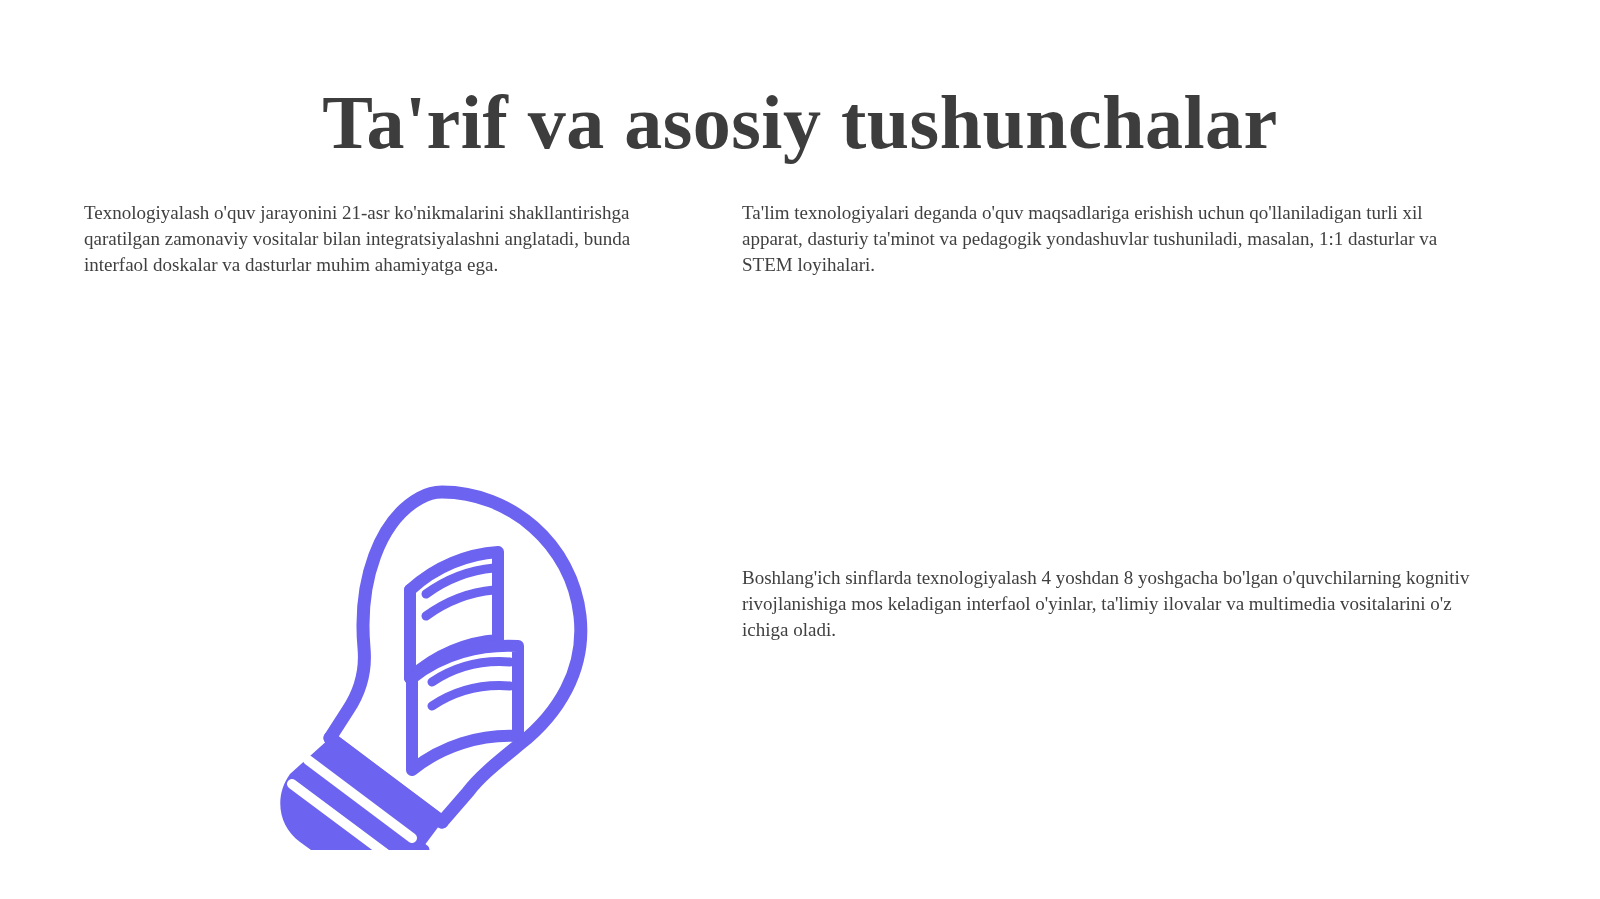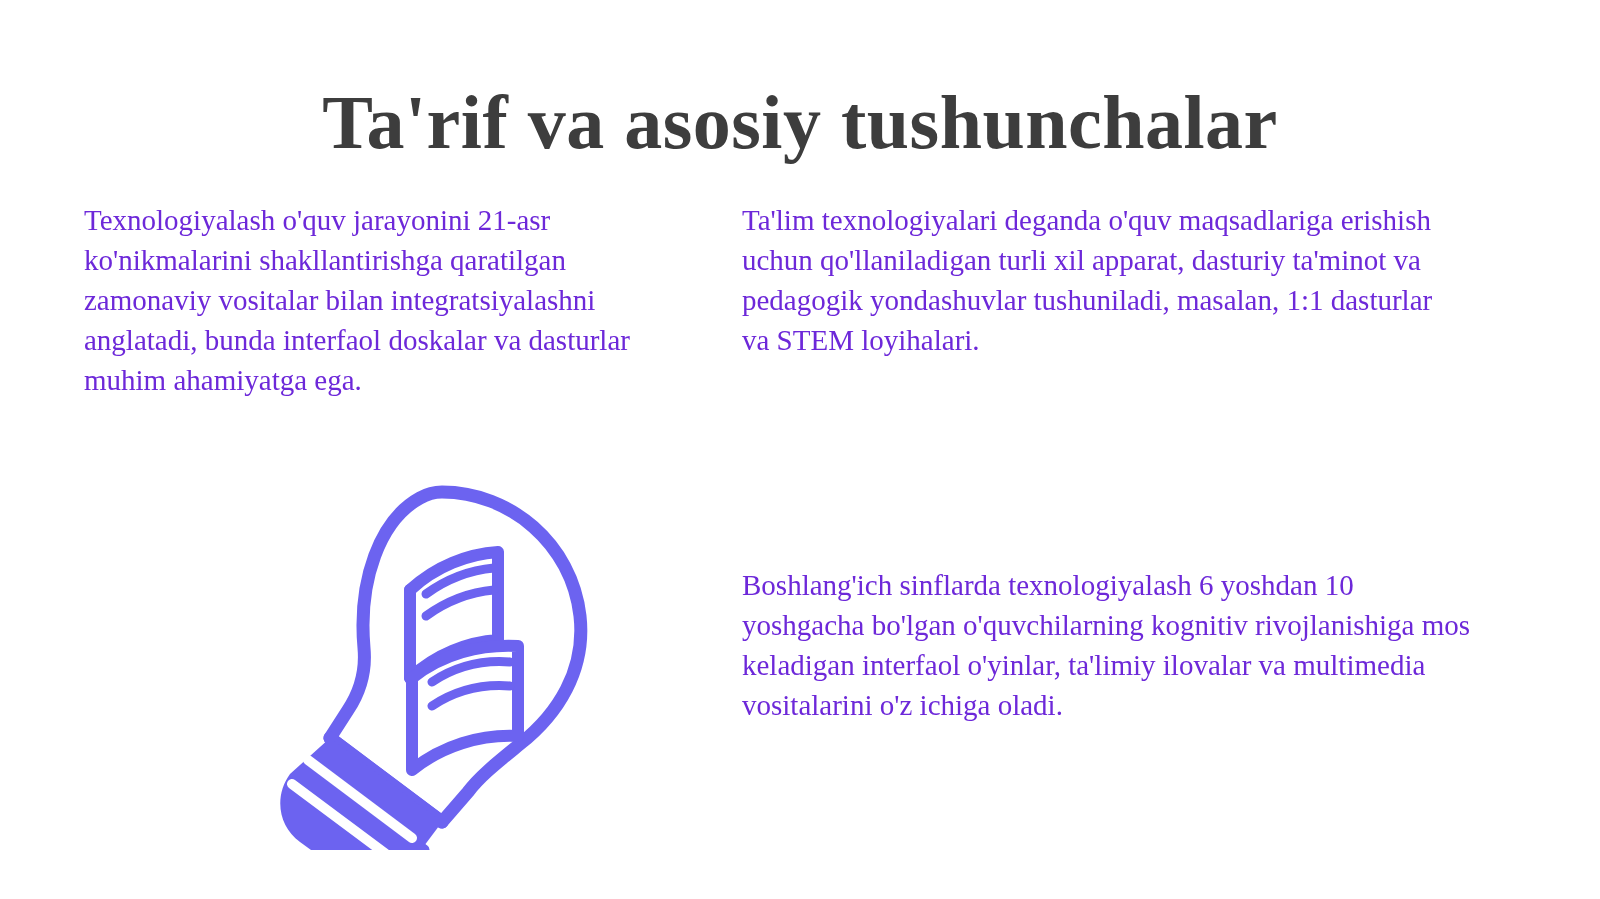--- a/index.html
+++ b/index.html
@@ -30,23 +30,23 @@
     font-size: 76px;
     font-weight: 700;
     letter-spacing: 0.5px;
     color: #3d3d3d;
     line-height: 1.15;
     white-space: nowrap;
   }
   .text-block {
     position: absolute;
     font-family: "Liberation Serif", serif;
-    font-size: 29px;
+    font-size: 19px;
     line-height: 1.38;
-    color: #6d28d9;
+    color: #404040;
   }
   .block-left-top {
     left: 84px;
     top: 200px;
     width: 608px;
     text-align: left;
   }
   .block-right-top {
     left: 742px;
     top: 200px;
@@ -75,21 +75,21 @@
 <body>
 
 <div class="slide">
 
   <h1 class="slide-title">Ta'rif va asosiy tushunchalar</h1>
 
   <div class="text-block block-left-top">Texnologiyalash o'quv jarayonini 21-asr ko'nikmalarini shakllantirishga qaratilgan zamonaviy vositalar bilan integratsiyalashni anglatadi, bunda interfaol doskalar va dasturlar muhim ahamiyatga ega.</div>
 
   <div class="text-block block-right-top">Ta'lim texnologiyalari deganda o'quv maqsadlariga erishish uchun qo'llaniladigan turli xil apparat, dasturiy ta'minot va pedagogik yondashuvlar tushuniladi, masalan, 1:1 dasturlar va STEM loyihalari.</div>
 
-  <div class="text-block block-right-bottom">Boshlang'ich sinflarda texnologiyalash 6 yoshdan 10 yoshgacha bo'lgan o'quvchilarning kognitiv rivojlanishiga mos keladigan interfaol o'yinlar, ta'limiy ilovalar va multimedia vositalarini o'z ichiga oladi.</div>
+  <div class="text-block block-right-bottom">Boshlang'ich sinflarda texnologiyalash 4 yoshdan 8 yoshgacha bo'lgan o'quvchilarning kognitiv rivojlanishiga mos keladigan interfaol o'yinlar, ta'limiy ilovalar va multimedia vositalarini o'z ichiga oladi.</div>
 
   <div class="bulb-wrap">
     <svg viewBox="0 0 460 380" xmlns="http://www.w3.org/2000/svg" aria-hidden="true">
       <g fill="none" stroke="#6c63f0" stroke-width="13" stroke-linecap="round" stroke-linejoin="round">
 
         <path d="M262 22
                  C 330 22 392 74 400 146
                  C 406 200 378 244 340 274
                  C 318 292 300 306 288 322
                  L 262 352

